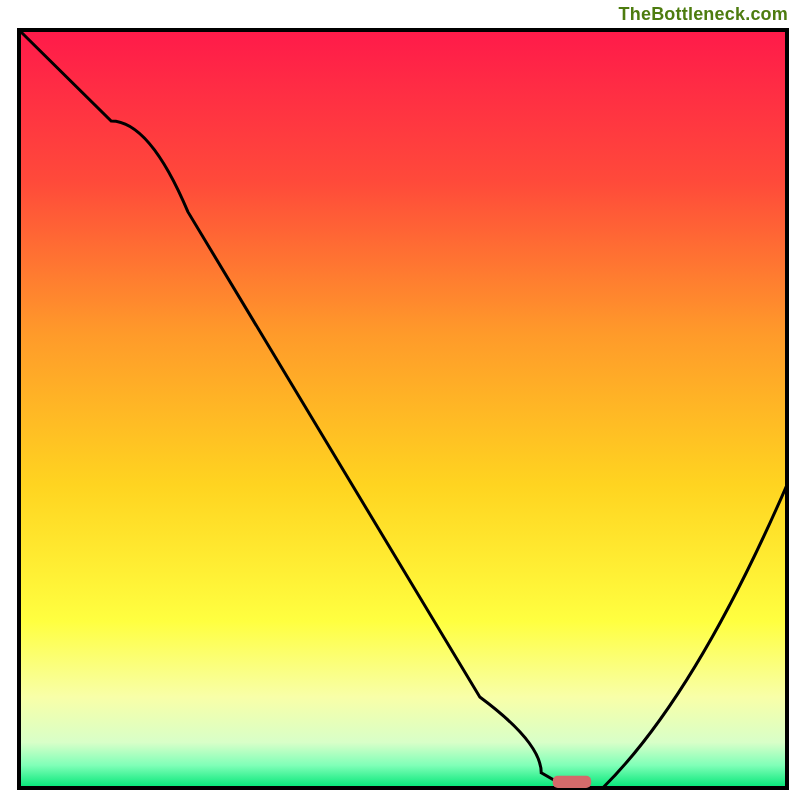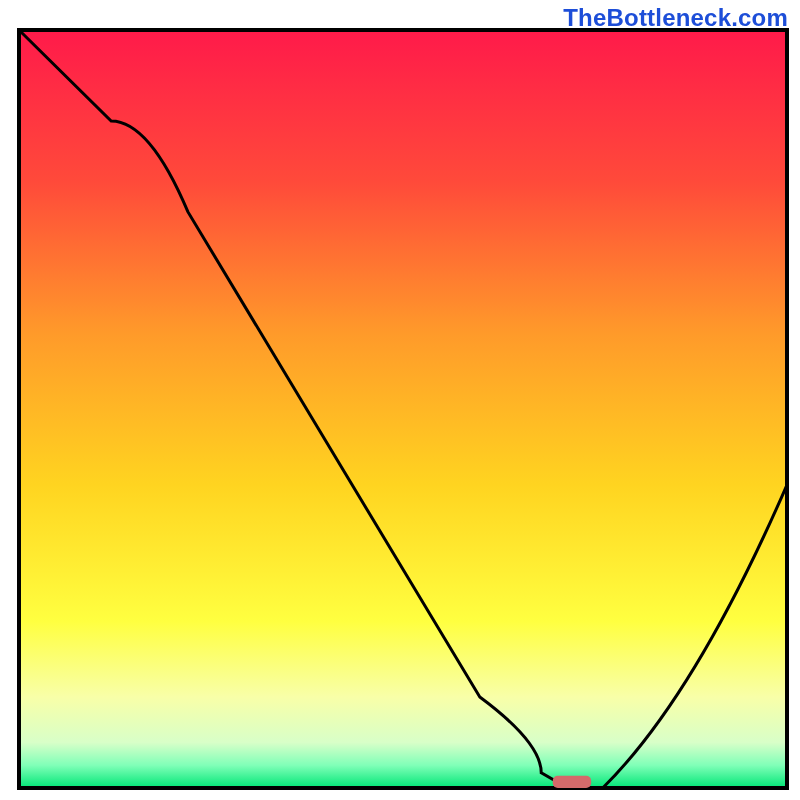--- a/index.html
+++ b/index.html
@@ -12,23 +12,23 @@
   }
   .container {
     position: relative;
     width: 800px;
     height: 800px;
   }
   .watermark {
     position: absolute;
     top: 4px;
     right: 12px;
-    font-size: 24px;
+    font-size: 18px;
     font-weight: bold;
-    color: #1d4ed8;
+    color: #4d7c0f;
     letter-spacing: 0.2px;
   }
   svg {
     display: block;
   }
 </style>
 </head>
 <body>
 <div class="container">
 

